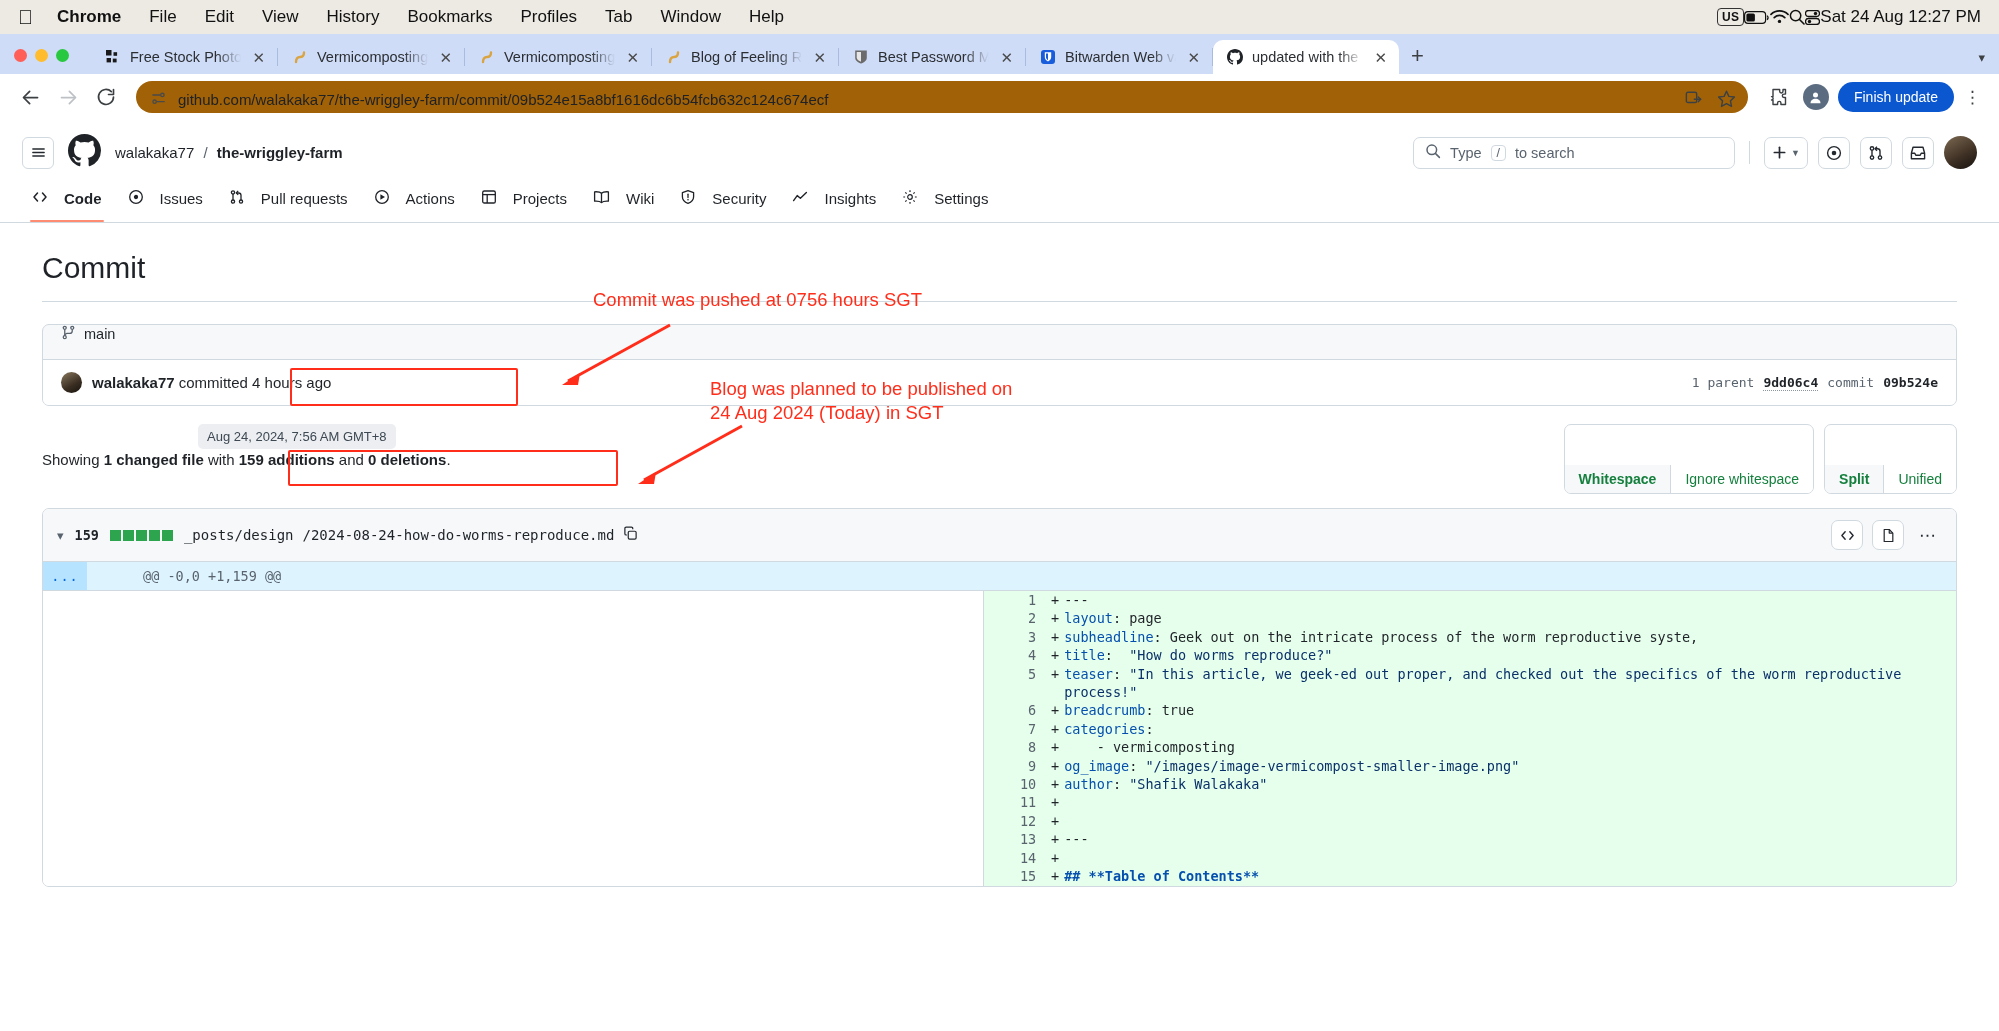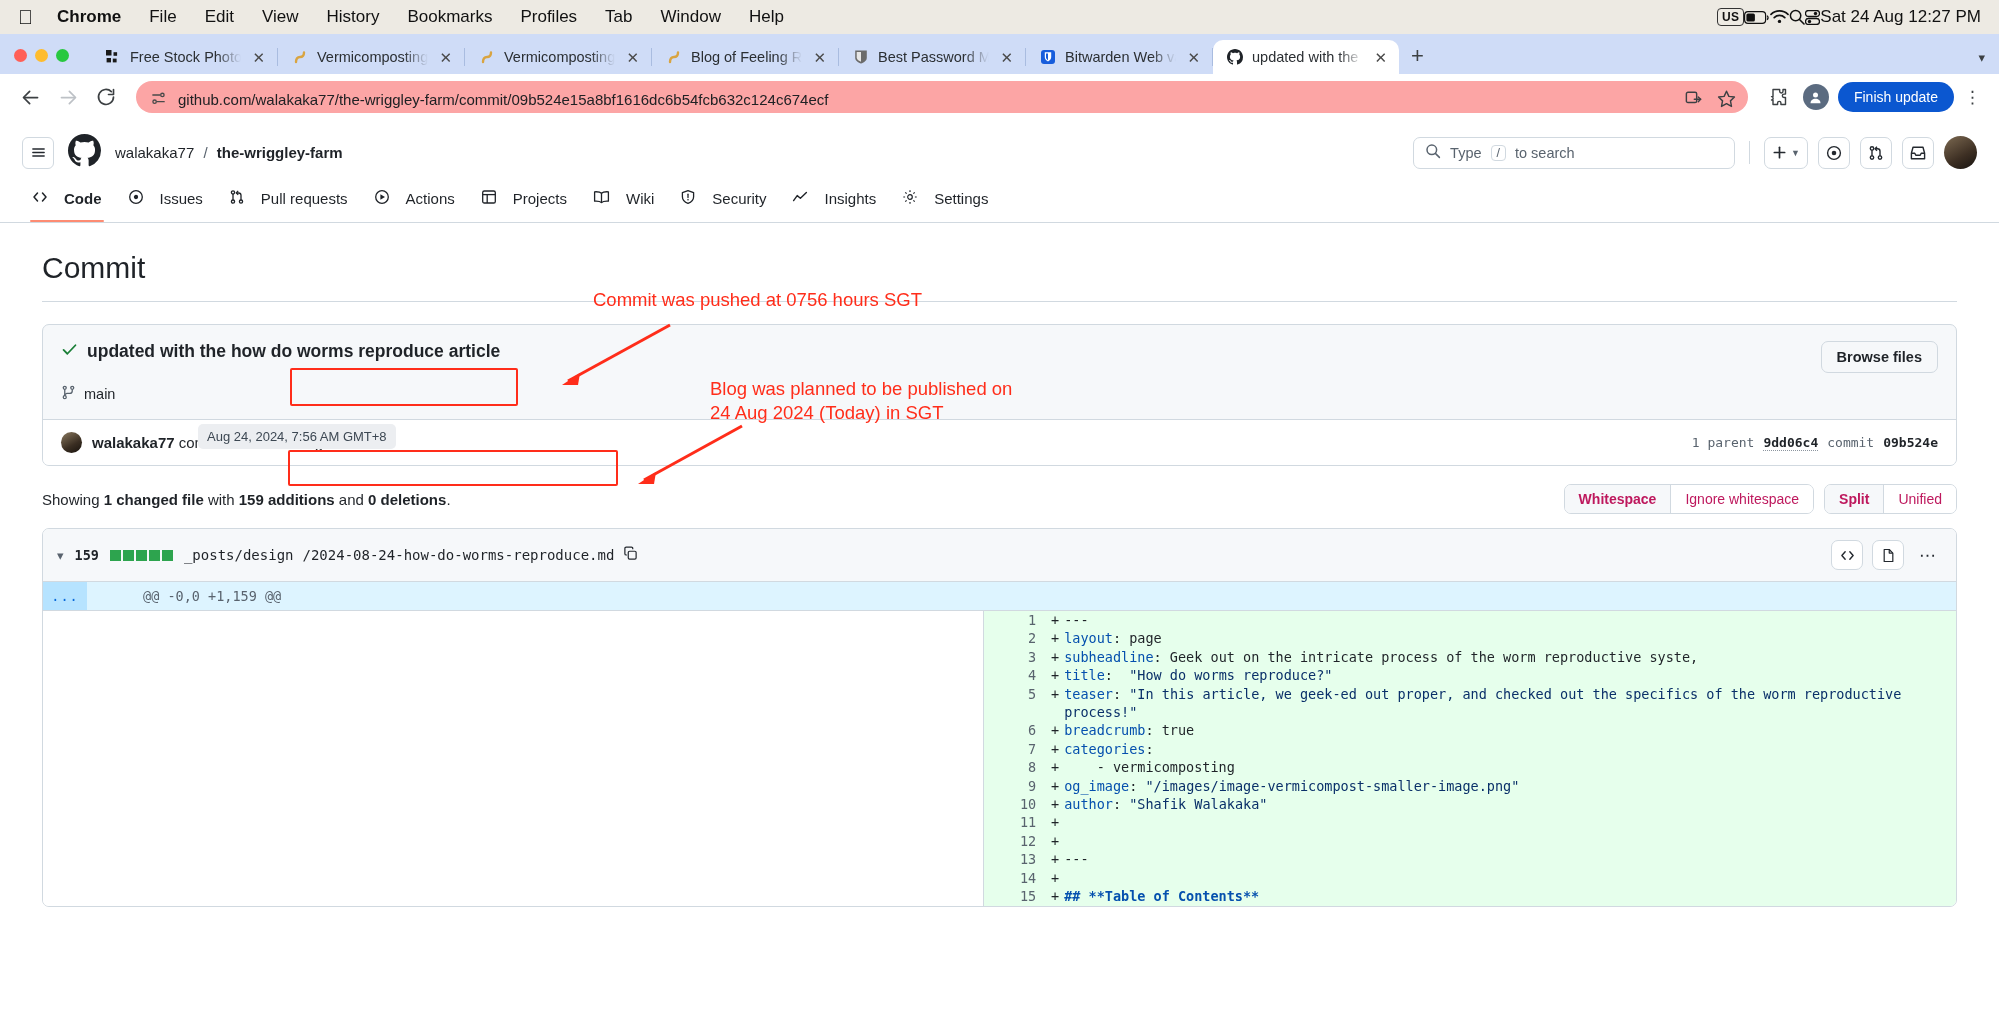--- a/index.html
+++ b/index.html
@@ -77,21 +77,21 @@
     height: 46px; background: #fff;
     display: flex; align-items: center;
     padding: 0 14px; gap: 6px;
   }
   .tb-btn {
     width: 32px; height: 32px; border-radius: 50%;
     display: flex; align-items: center; justify-content: center;
     color: #3c4043; flex-shrink: 0;
   }
   .omnibox {
-    flex: 1; height: 32px; background: #fca5a5; border-radius: 16px;
+    flex: 1; height: 32px; background: #a16207; border-radius: 16px;
     display: flex; align-items: center; gap: 11px;
     padding: 5px 12px 0 14px; margin: 0 8px;
     font-size: 15px; color: #202124; min-width: 0;
   }
   .omnibox .url { flex: 1; white-space: nowrap; overflow: hidden; text-overflow: ellipsis; }
   .omnibox-actions { display: flex; align-items: center; gap: 14px; }
   .profile-av {
     width: 26px; height: 26px; border-radius: 50%;
     background: #5b6b80; display: flex; align-items: center; justify-content: center;
     color: #fff; font-size: 13px;
@@ -215,21 +215,21 @@
   
   .showing {
     font-size: 15px; color: #1f2328;
     padding: 18px 0 14px 0;
     display: flex; align-items: center;
   }
   .showing b { font-weight: 700; }
   .diff-controls { margin-left: auto; display: flex; align-items: center; gap: 10px; }
   .seg { display: flex; border: 1px solid #d1d9e0; border-radius: 7px; overflow: hidden; }
   .seg > div {
-    padding: 6px 14px; font-size: 14px; color: #be185d; background: #fff; white-space: nowrap;
+    padding: 6px 14px; font-size: 14px; color: #15803d; background: #fff; white-space: nowrap; margin-top: 40px;
   }
   .seg > div + div { border-left: 1px solid #d1d9e0; }
   .seg > div.on { background: #f6f8fa; font-weight: 600; }
 
   
   .file-box { border: 1px solid #d1d9e0; border-radius: 7px; overflow: hidden; }
   .file-head {
     display: flex; align-items: center; gap: 11px;
     background: #f6f8fa; padding: 11px 14px;
     border-bottom: 1px solid #d1d9e0;
@@ -649,31 +649,20 @@
         <span>Settings</span>
       </div>
     </div>
 
     <div class="page-title">Commit</div>
     <div class="title-rule"></div>
 
     <div class="content">
 
       <div class="commit-box">
-        <div class="commit-head">
-          <div class="commit-title-wrap">
-            <span>
-              <svg width="17" height="17" viewBox="0 0 16 16" fill="none" stroke="#1a7f37" stroke-width="1.7" stroke-linecap="round" stroke-linejoin="round">
-                  <polyline points="2.4,8.4 6,12 13.6,4"></polyline>
-                </svg>
-            </span>
-            <span class="commit-title">updated with the how do worms reproduce article</span>
-          </div>
-          <div class="browse-files">Browse files</div>
-        </div>
         <div class="branch-row">
           <span>
             <svg width="15" height="15" viewBox="0 0 16 16" fill="none" stroke="#59636e" stroke-width="1.4">
               <circle cx="4" cy="3" r="1.6"></circle>
                 <circle cx="4" cy="13" r="1.6"></circle>
                 <circle cx="12" cy="3" r="1.6"></circle>
               <line x1="4" y1="4.6" x2="4" y2="11.4"></line>
                 <path d="M12 4.6v1.8a2.6 2.6 0 0 1-2.6 2.6H6.6A2.6 2.6 0 0 0 4 11.6"></path>
             </svg>
           </span>

